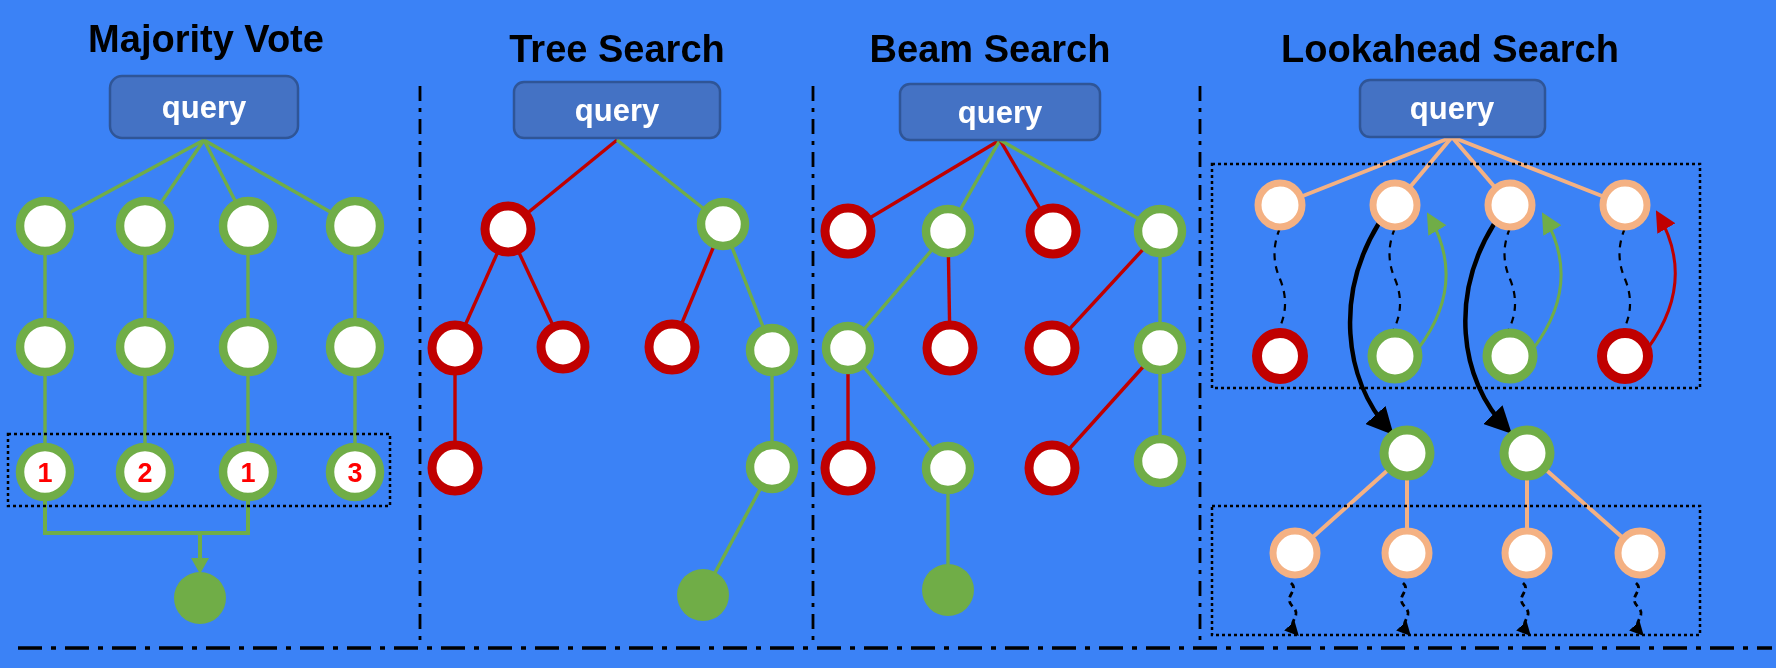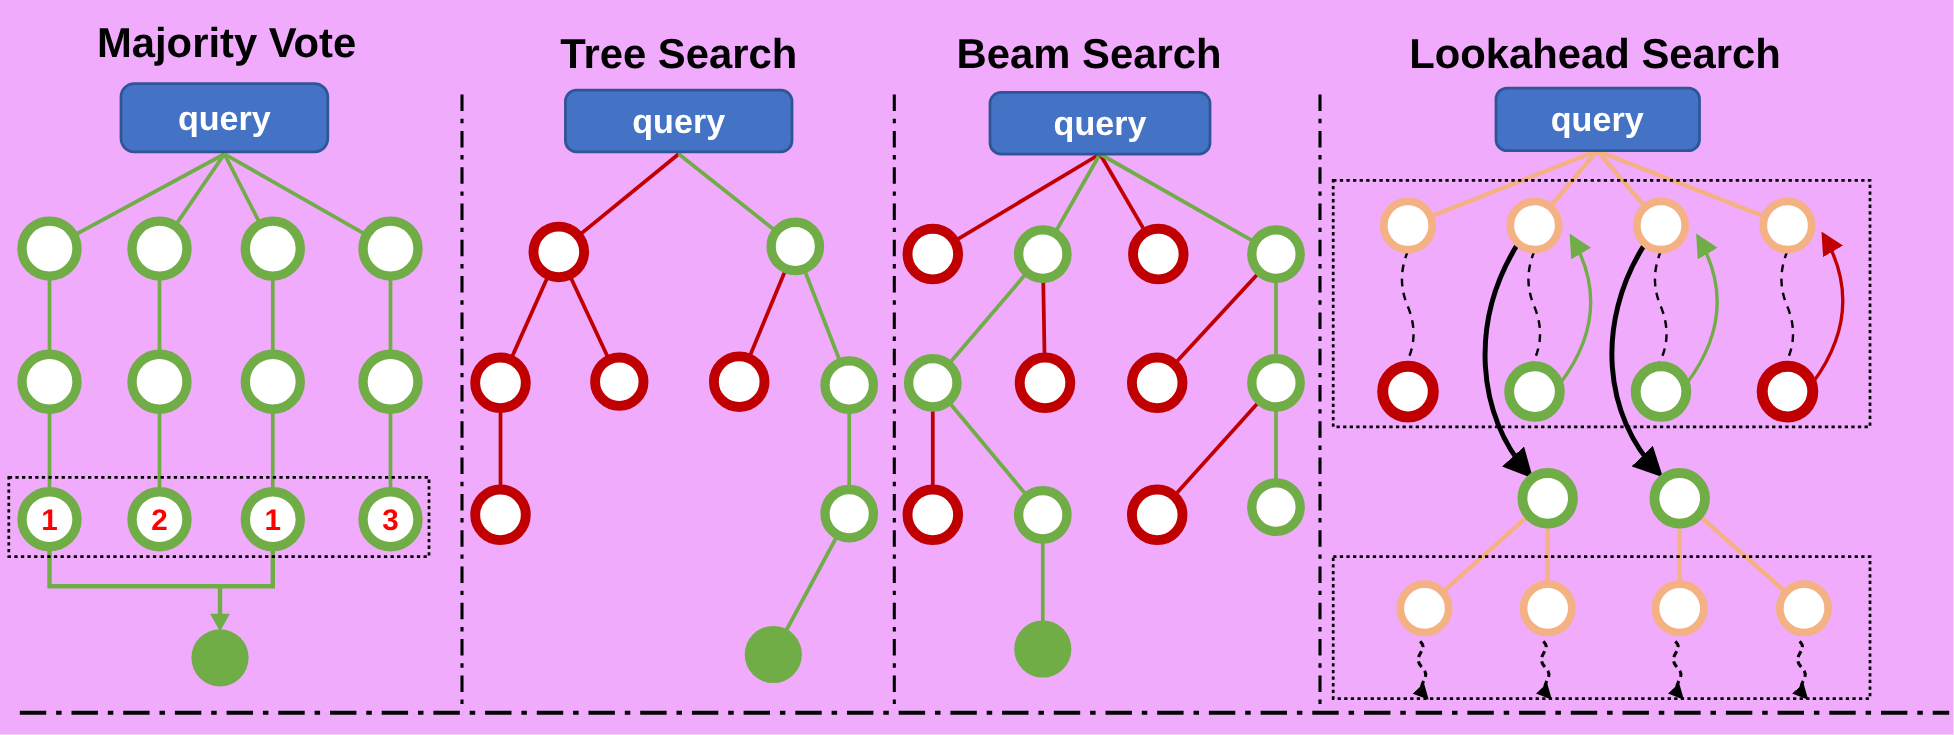--- a/index.html
+++ b/index.html
@@ -1,16 +1,16 @@
 <!DOCTYPE html>
 <html style="--green: #70AD47; --red: #C00000; --orange: #F4B183; --query-fill: #4472C4; --query-border: #2F5597; --query-text: #FFFFFF; --vote-number: #FF0000; --title: #000000;"><head>
 <meta charset="utf-8">
 <style>
   html,body{margin:0;padding:0;background:#fff;}
-  .stage{position:relative;width:1776px;height:668px;background:#f0abfc;overflow:hidden;}
+  .stage{position:relative;width:1776px;height:668px;background:#3b82f6;overflow:hidden;}
   svg{display:block;font-family:"Liberation Sans", sans-serif;}
   .title{font:700 38px "Liberation Sans", sans-serif;fill:var(--title,#000);}
   .qbox{fill:var(--query-fill,#4472C4);stroke:var(--query-border,#2F5597);stroke-width:2.5;}
   .qtext{font:700 31px "Liberation Sans", sans-serif;fill:var(--query-text,#fff);}
   .vote{font:700 27px "Liberation Sans", sans-serif;fill:var(--vote-number,#FF0000);}
   .edge-g{stroke:var(--green,#70AD47);stroke-width:3.4;fill:none;}
   .edge-r{stroke:var(--red,#C00000);stroke-width:3.4;fill:none;}
   .edge-o{stroke:var(--orange,#F4B183);stroke-width:4;fill:none;}
   .node-g{fill:#fff;stroke:var(--green,#70AD47);stroke-width:8.5;}
   .node-r{fill:#fff;stroke:var(--red,#C00000);stroke-width:9;}

